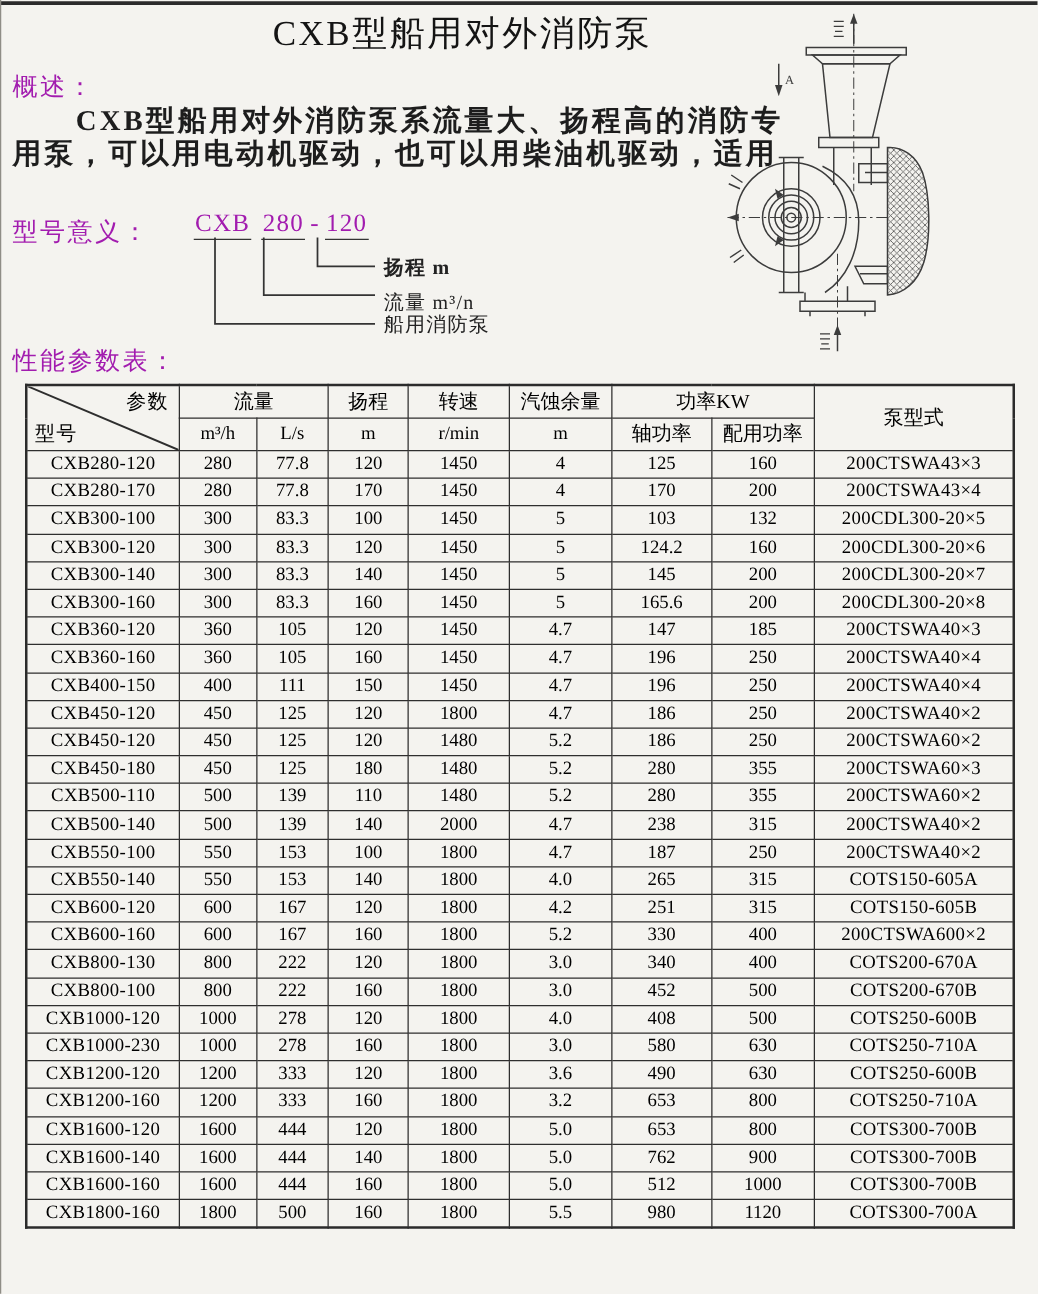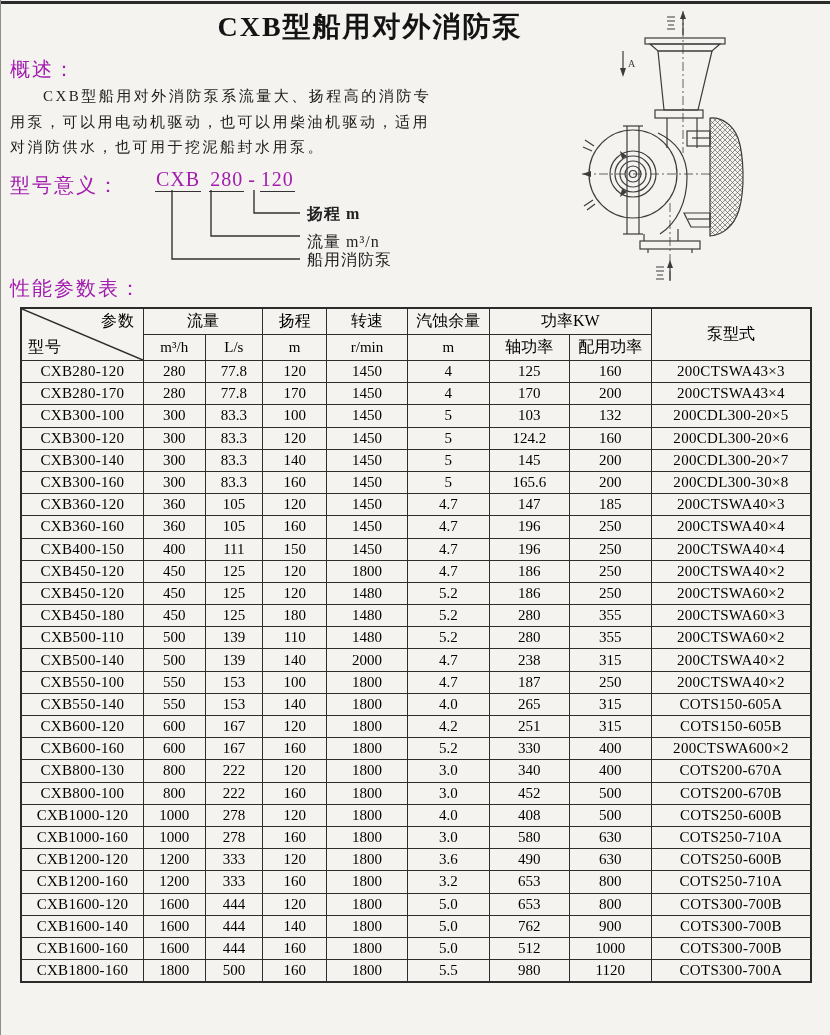--- a/index.html
+++ b/index.html
@@ -5,27 +5,27 @@
   html,body{margin:0;padding:0;}
   body{
     width:830px;height:1035px;position:relative;overflow:hidden;
     background:#f4f3ef;color:#1d1d1d;
     font-family:"Liberation Serif","DejaVu Serif",serif;
   }
   .rule-top{position:absolute;left:0;top:1px;width:830px;height:3px;background:#2b2b2b;}
   .rule-left{position:absolute;left:0;top:0;width:1px;height:1035px;background:#8f8d86;}
   .title{
     position:absolute;left:0;top:8px;width:740px;text-align:center;
-    font-size:28px;font-weight:bold;letter-spacing:2px;color:#141414;
+    font-size:28px;font-weight:normal;letter-spacing:2px;color:#141414;
   }
   .h2{position:absolute;font-size:20px;letter-spacing:2px;color:#a21caf;white-space:nowrap;}
   #overview-heading{left:10px;top:56px;}
   #model-heading{left:10px;top:172px;}
   #perf-heading{left:10px;top:275px;}
-  .para{position:absolute;left:10px;top:84px;font-size:15px;line-height:25.5px;letter-spacing:2.5px;white-space:nowrap;}
+  .para{position:absolute;left:10px;top:84px;font-size:23px;line-height:25.5px;letter-spacing:2.5px;white-space:nowrap;font-weight:bold;}
   .para .line.indent{text-indent:2.2em;}
   
   .model-diagram{position:absolute;left:150px;top:168px;width:420px;height:105px;}
   .model-code{position:absolute;left:5px;top:0;font-size:20px;letter-spacing:1px;white-space:nowrap;color:#a21caf;}
   .model-code .u{border-bottom:1.5px solid #333;padding:0 1px 1px 1px;}
   .model-code .gap1{display:inline-block;width:8px;}
   .model-code .gap2{display:inline-block;width:4px;}
   .model-lines{position:absolute;left:0;top:0;width:420px;height:105px;}
   .model-label{position:absolute;left:157px;font-size:16px;letter-spacing:1px;white-space:nowrap;color:#222;}
   #label-head{top:36px;font-weight:bold;}
@@ -60,21 +60,20 @@
 <div class="rule-top"></div>
 <div class="rule-left"></div>
 
 <div class="title">CXB型船用对外消防泵</div>
 
 <div class="h2" id="overview-heading">概述：</div>
 
 <div class="para">
   <div class="line indent">CXB型船用对外消防泵系流量大、扬程高的消防专</div>
   <div class="line">用泵，可以用电动机驱动，也可以用柴油机驱动，适用</div>
-  <div class="line">对消防供水，也可用于挖泥船封水用泵。</div>
 </div>
 
 <div class="h2" id="model-heading">型号意义：</div>
 
 <div class="model-diagram">
   <div class="model-code"><span class="u">CXB</span><span class="gap1"></span><span class="u">280</span><span class="gap2"></span><span>-</span><span class="gap2"></span><span class="u">120</span></div>
   <svg class="model-lines" viewBox="0 0 420 105">
     <g stroke="#333" stroke-width="1.4" fill="none">
       <path d="M22,22 V91 H150"></path>
       <path d="M61,22 V68 H150"></path>
@@ -259,21 +258,21 @@
   </tr>
       <tr>
     <td class="c-model">CXB300-160</td>
     <td>300</td>
     <td>83.3</td>
     <td>160</td>
     <td>1450</td>
     <td>5</td>
     <td>165.6</td>
     <td>200</td>
-    <td class="c-type">200CDL300-30×8</td>
+    <td class="c-type">200CDL300-20×8</td>
   </tr>
       <tr>
     <td class="c-model">CXB360-120</td>
     <td>360</td>
     <td>105</td>
     <td>120</td>
     <td>1450</td>
     <td>4.7</td>
     <td>147</td>
     <td>185</td>
@@ -427,21 +426,21 @@
     <td>1000</td>
     <td>278</td>
     <td>120</td>
     <td>1800</td>
     <td>4.0</td>
     <td>408</td>
     <td>500</td>
     <td class="c-type">COTS250-600B</td>
   </tr>
       <tr>
-    <td class="c-model">CXB1000-160</td>
+    <td class="c-model">CXB1000-230</td>
     <td>1000</td>
     <td>278</td>
     <td>160</td>
     <td>1800</td>
     <td>3.0</td>
     <td>580</td>
     <td>630</td>
     <td class="c-type">COTS250-710A</td>
   </tr>
       <tr>

